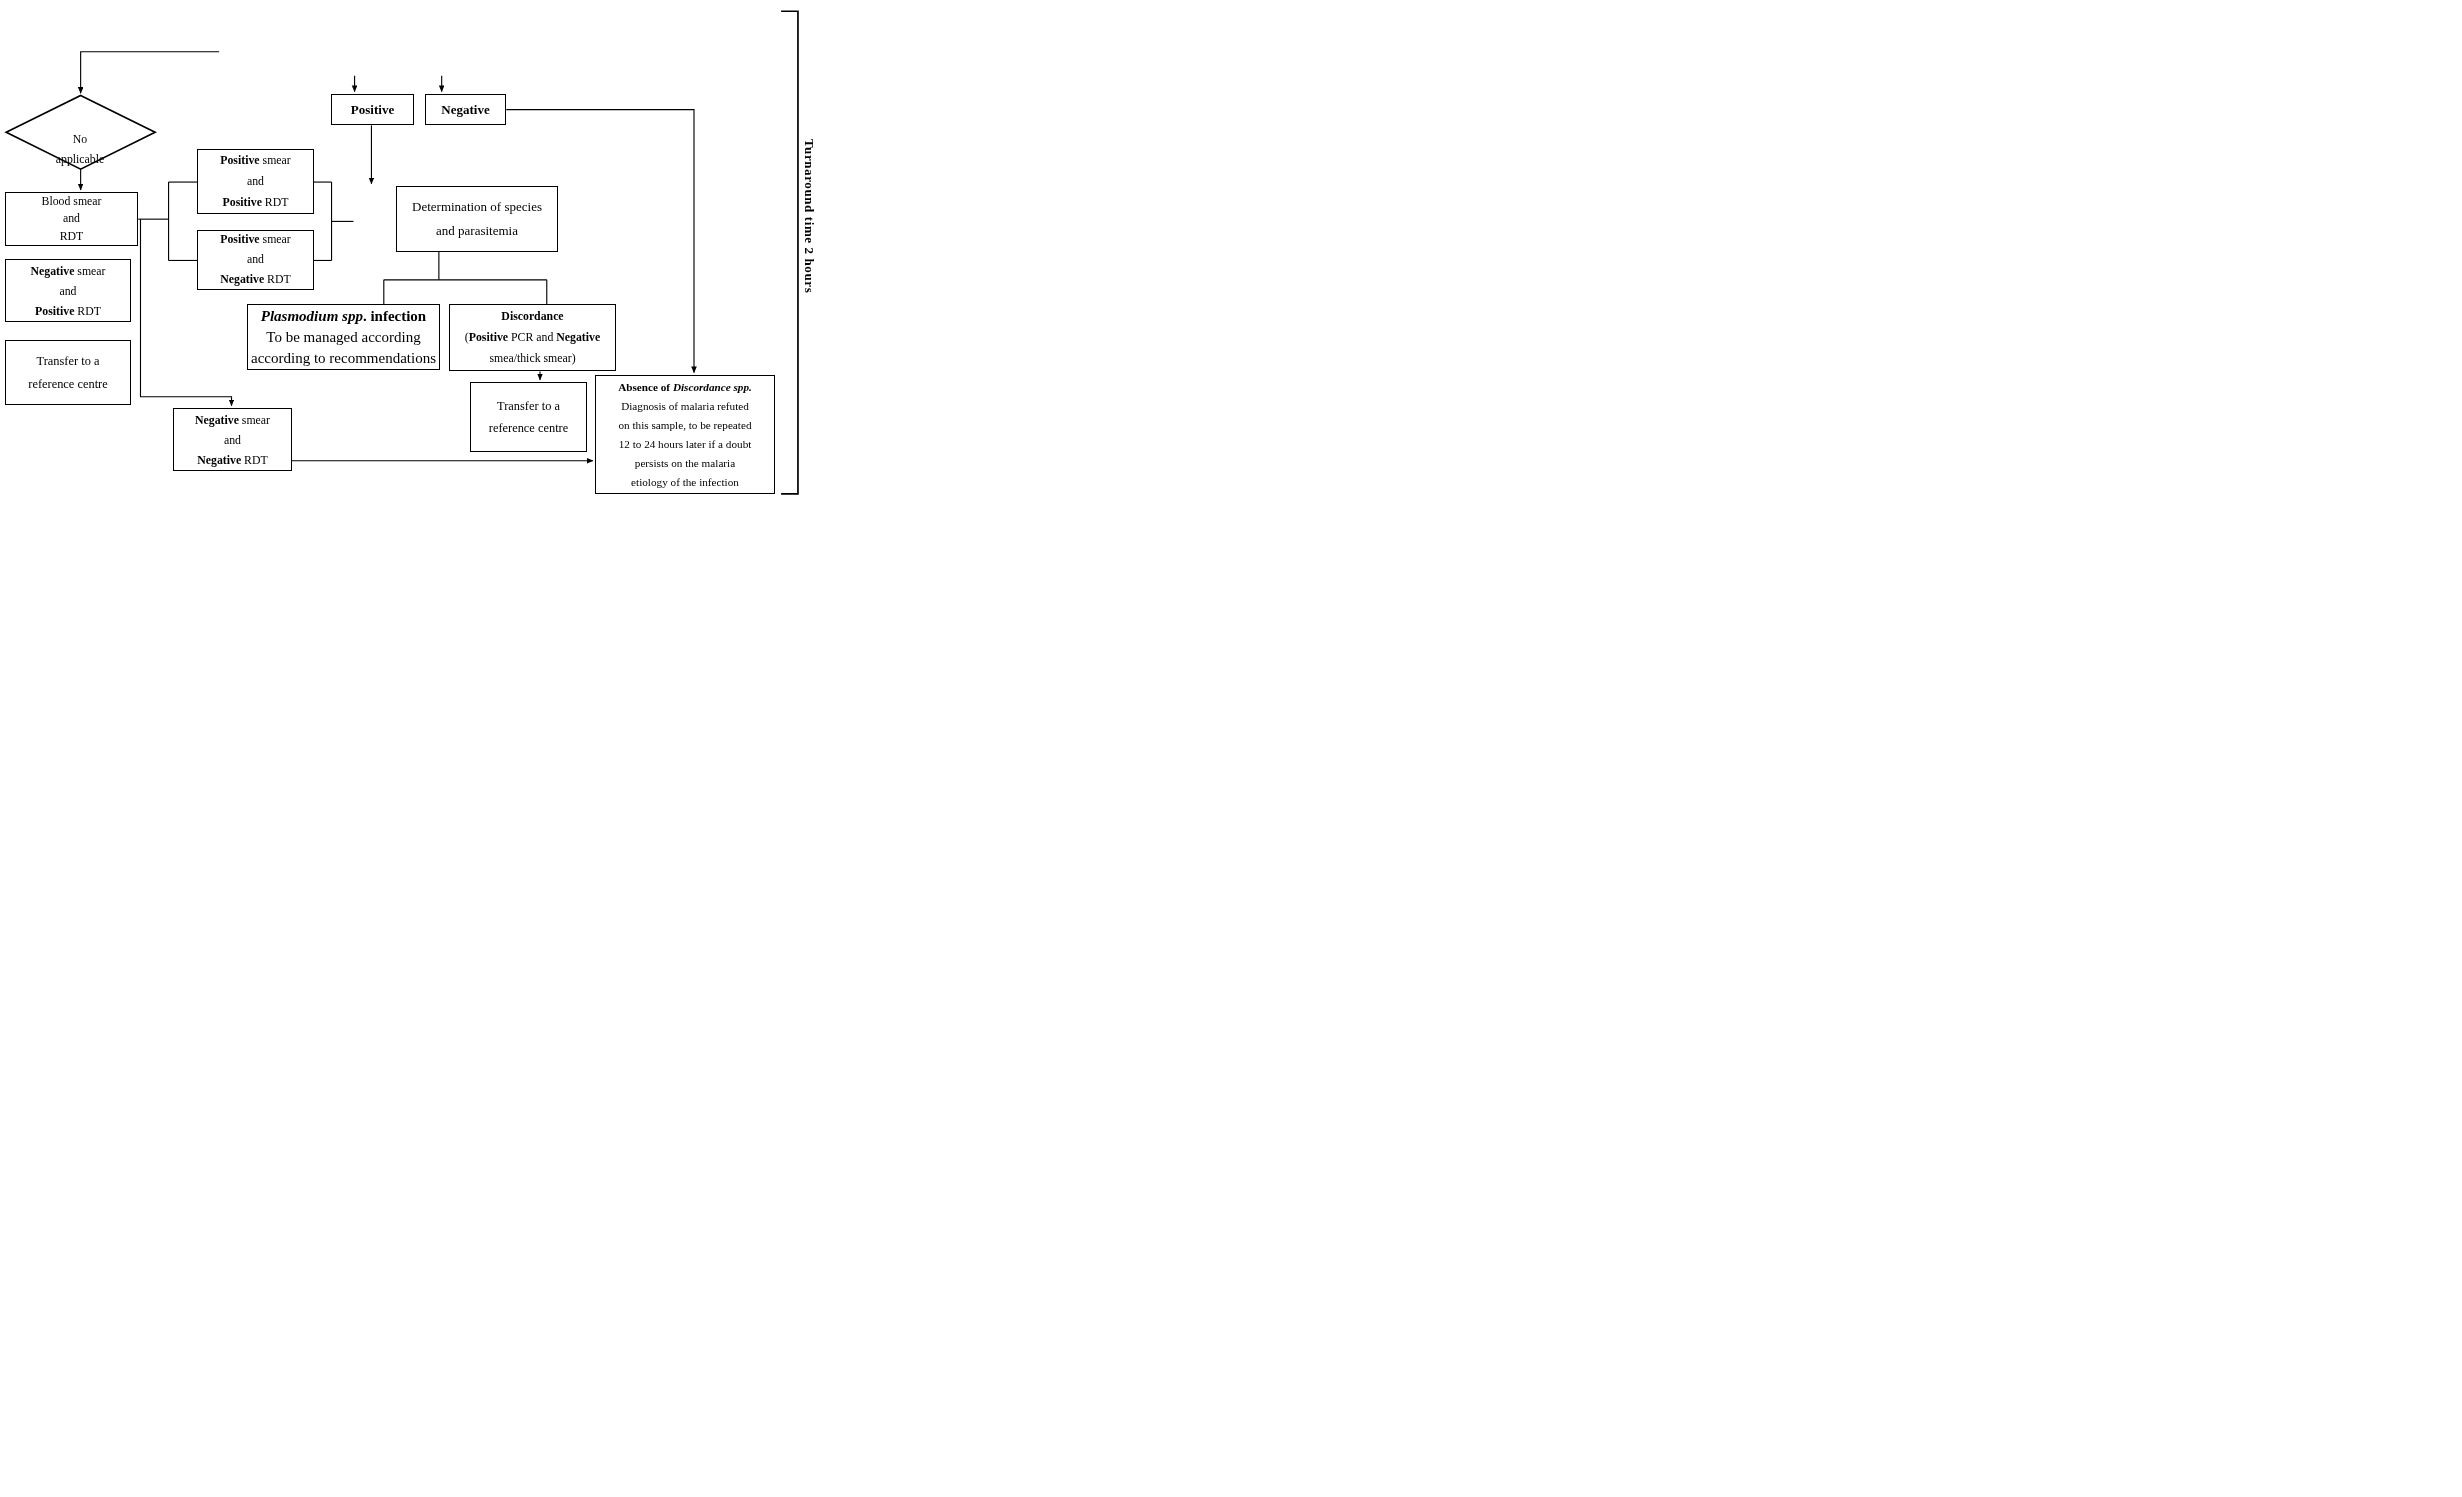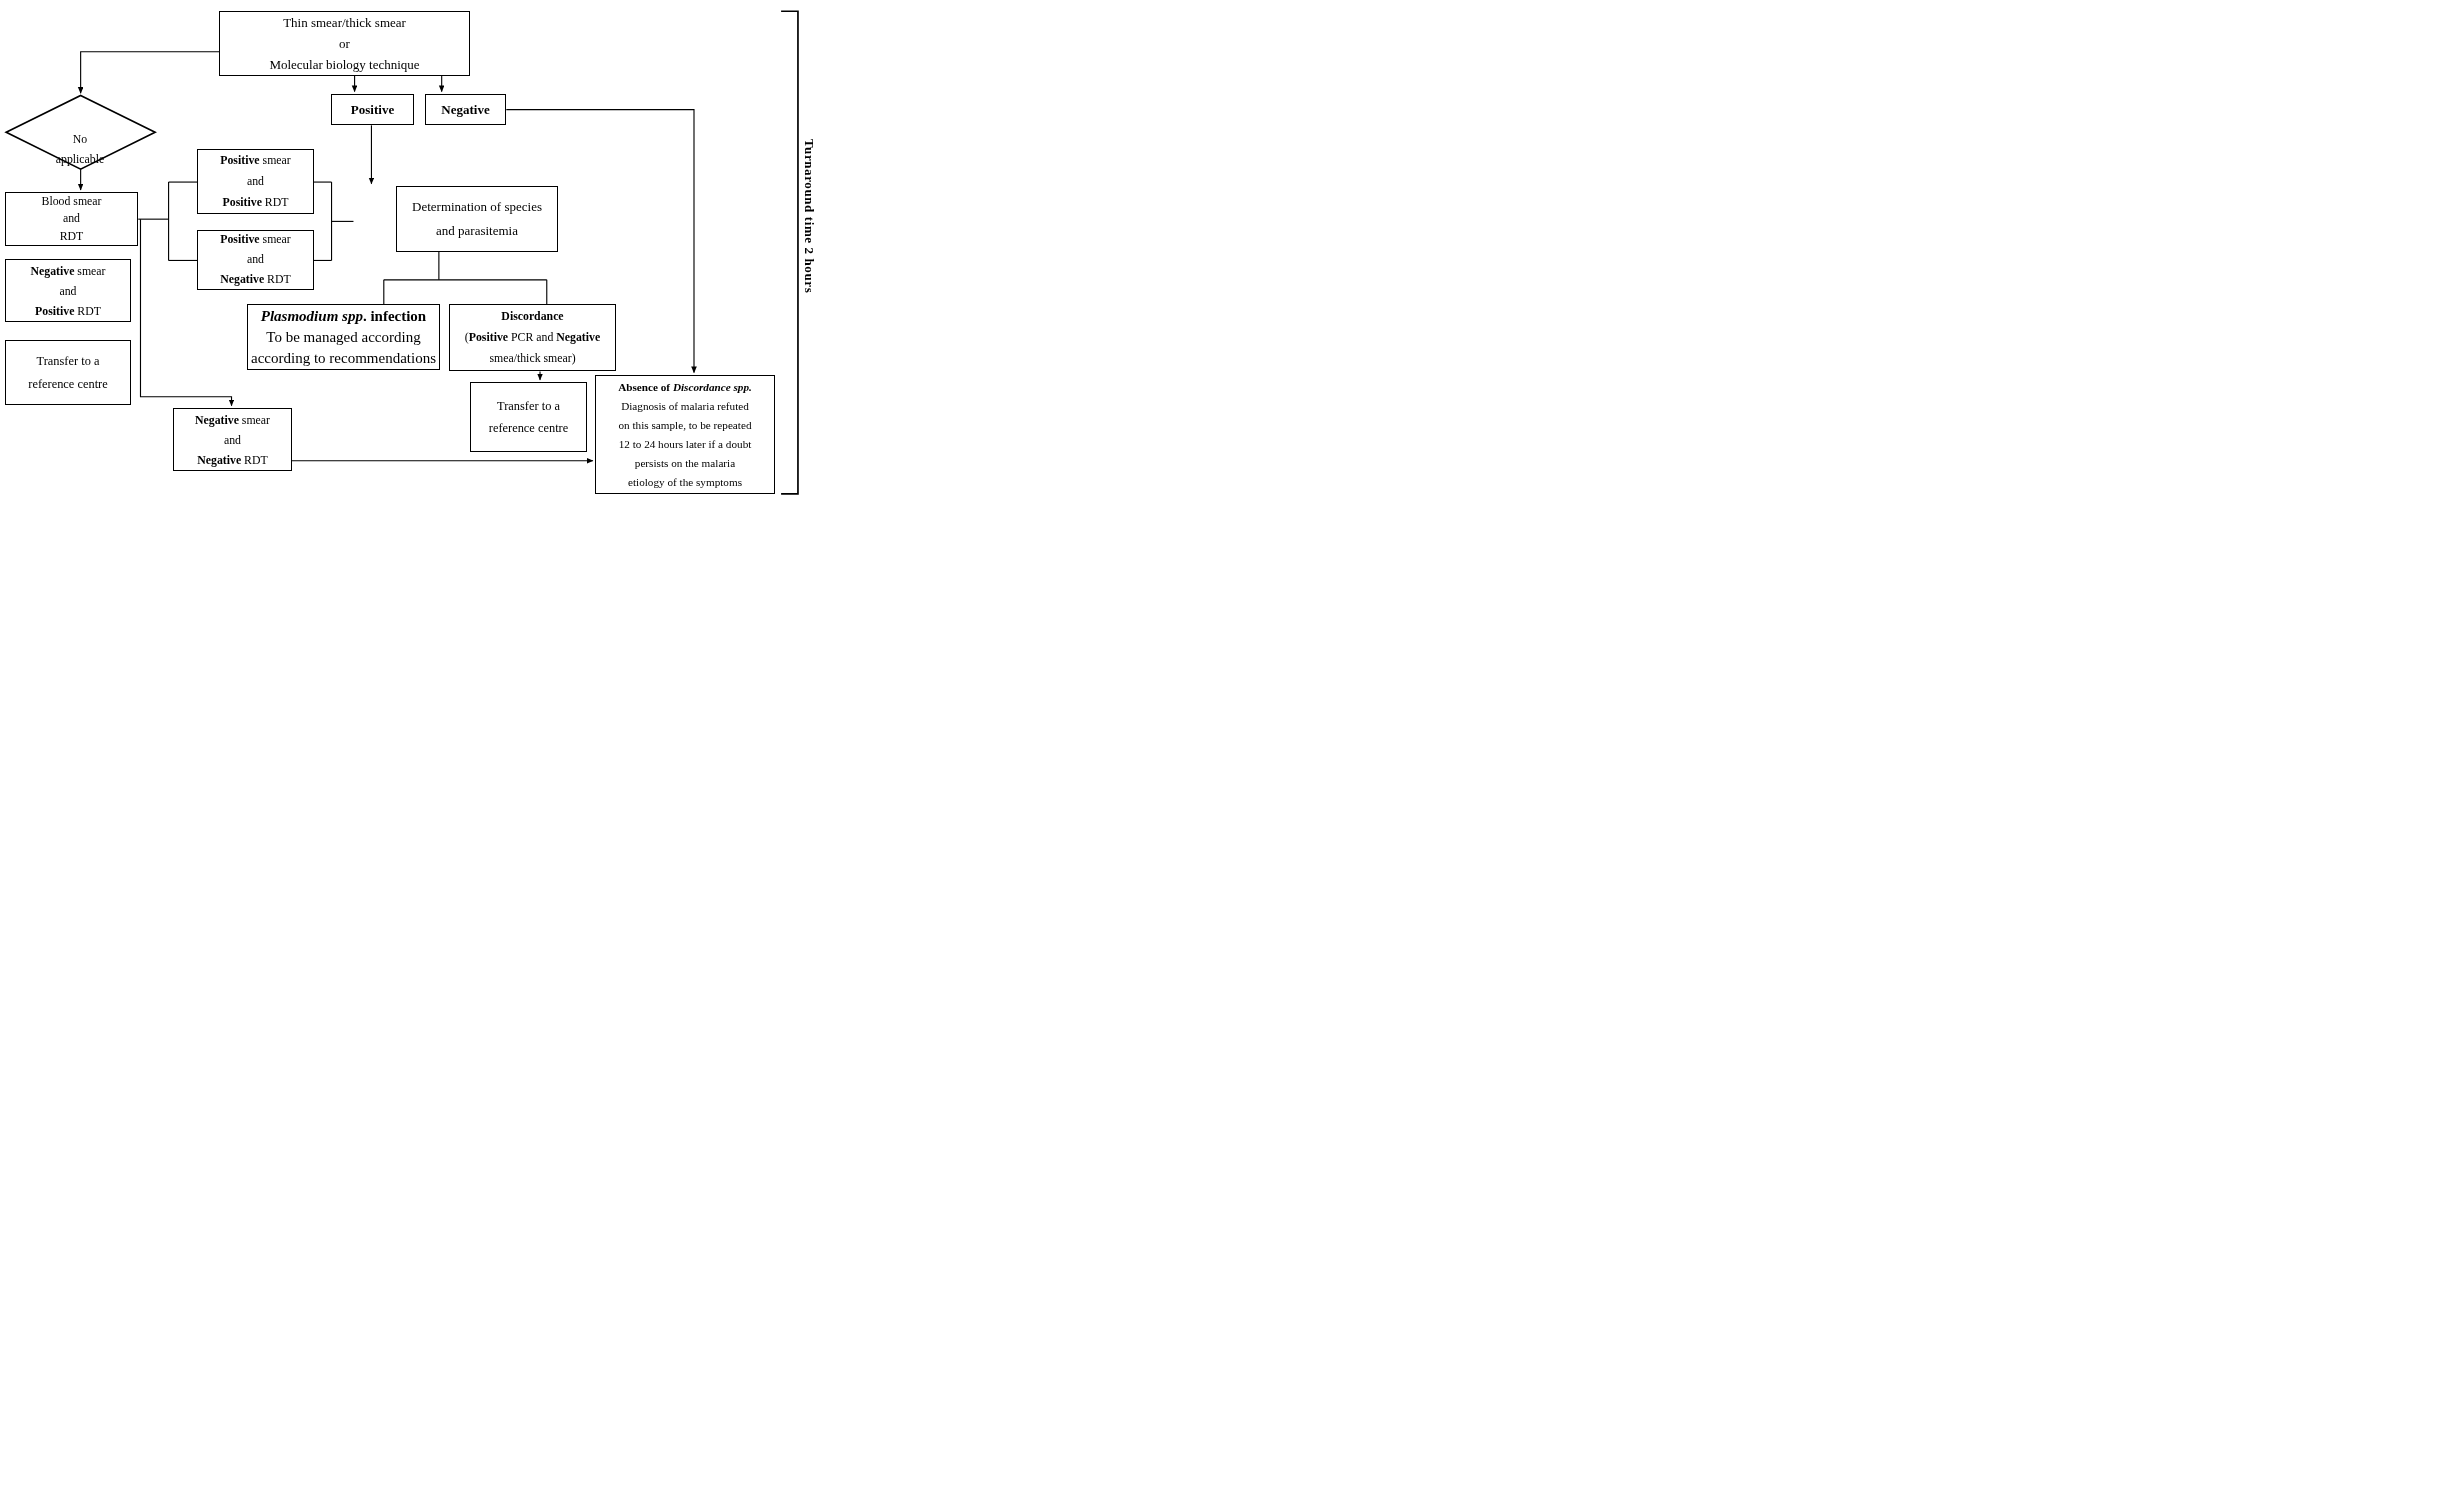--- a/index.html
+++ b/index.html
@@ -76,25 +76,20 @@
       <polyline points="250,390 250,706 412,706 412,722" marker-end="url(#arrow)"></polyline>
 
       <line x1="519" y1="820" x2="1055" y2="820" marker-end="url(#arrow)"></line>
 
       <path d="M1390,20 L1420,20 L1420,879 L1390,879" stroke-width="3"></path>
 
       <polygon points="143.5,170 276,235.5 143.5,301 11,235.5" fill="#ffffff" stroke-width="3"></polygon>
     </g>
   </svg>
 
-  <div class="box" id="top-box">
-    <div>Thin smear/thick smear</div>
-    <div>or</div>
-    <div>Molecular biology technique</div>
-  </div>
 
   <div class="box" id="positive-box">
     <div>Positive</div>
   </div>
 
   <div class="box" id="negative-box">
     <div>Negative</div>
   </div>
 
   <div class="diamond-label" id="diamond-label">
@@ -158,19 +153,19 @@
     <div>and</div>
     <div><span class="b">Negative</span><span> RDT</span></div>
   </div>
 
   <div class="box" id="absence-box">
     <div><span class="b">Absence of </span><span class="bi">Discordance spp.</span></div>
     <div>Diagnosis of malaria refuted</div>
     <div>on this sample, to be repeated</div>
     <div>12 to 24 hours later if a doubt</div>
     <div>persists on the malaria</div>
-    <div>etiology of the symptoms</div>
+    <div>etiology of the infection</div>
   </div>
 
   <div class="vlabel" id="turnaround-label">Turnaround time 2 hours</div>
 
 </div>
 
 
 </body></html>

